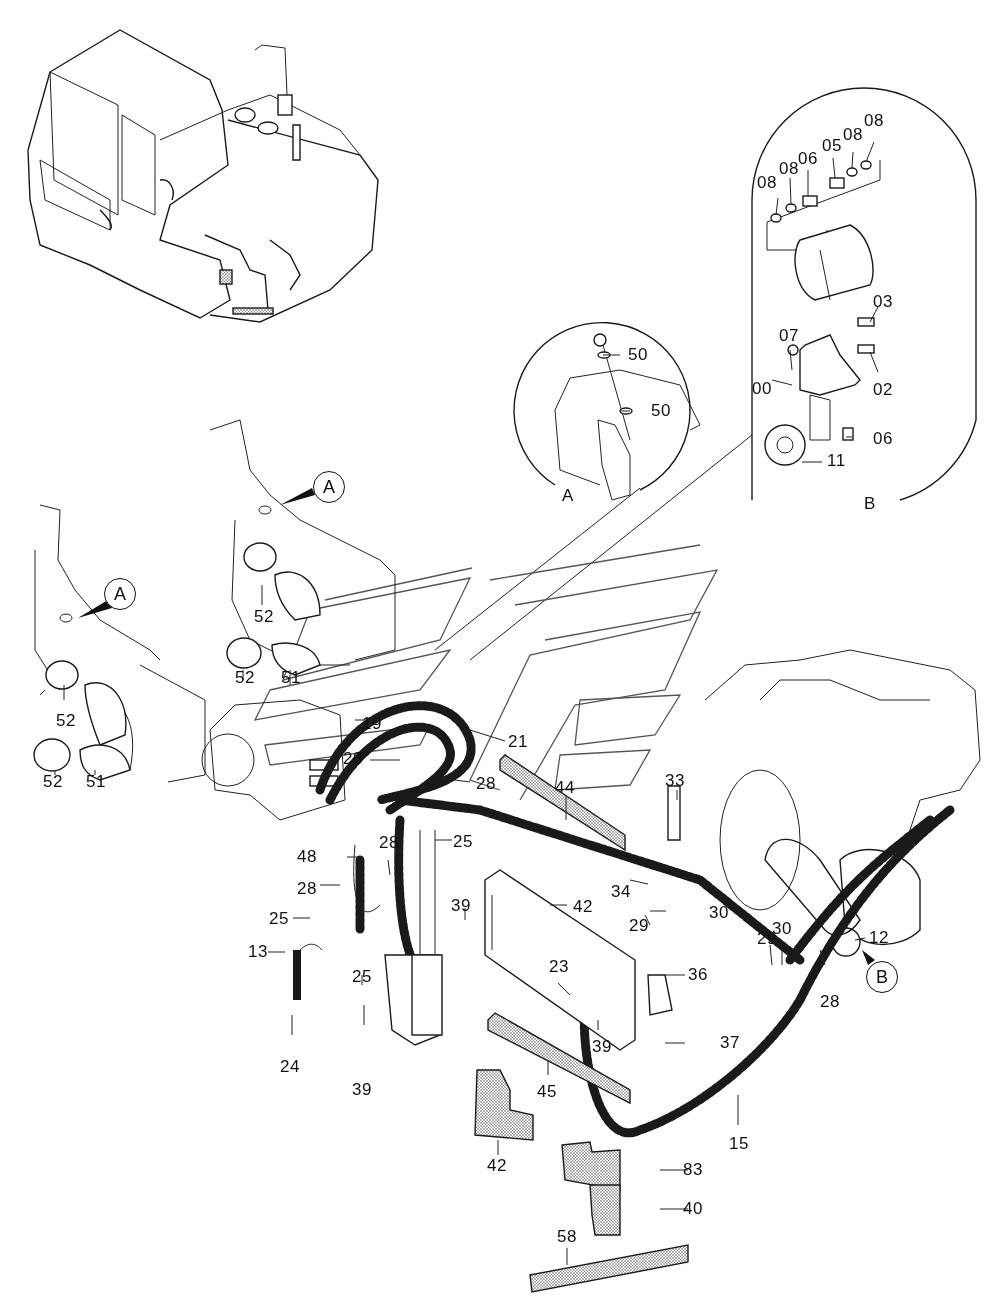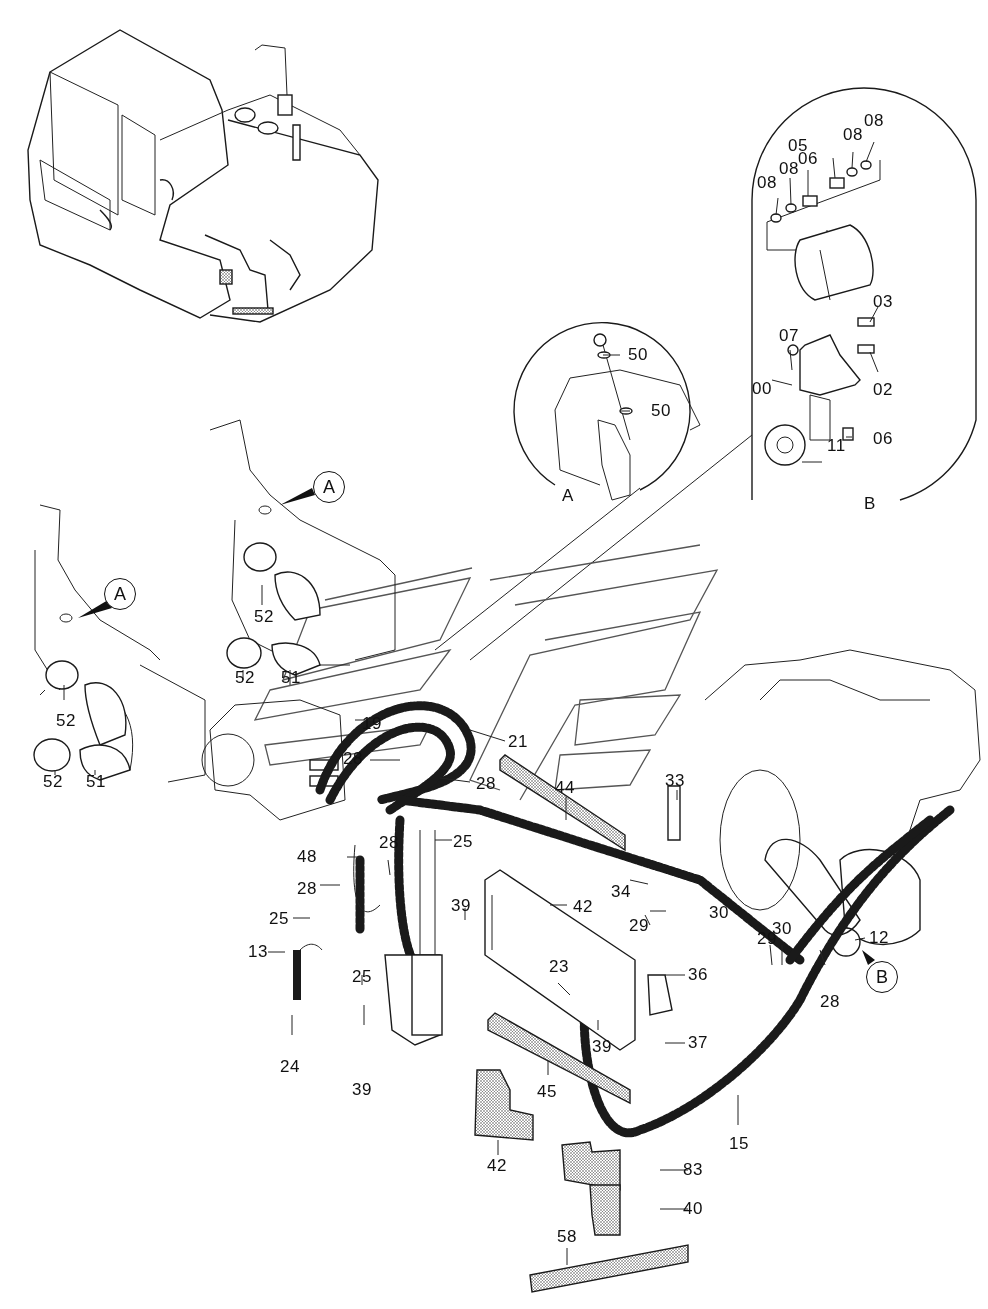--- a/index.html
+++ b/index.html
@@ -230,29 +230,29 @@
   </g>
 
   <path fill="#111" d="M312,488 L280,505 L315,495 Z"></path>
   <path fill="#111" d="M108,600 L78,618 L112,608 Z"></path>
   <path fill="#111" d="M868,965 L862,950 L875,960 Z"></path>
 </svg>
 
 <span class="lbl" style="left:757px;top:174px">08</span>
 <span class="lbl" style="left:779px;top:160px">08</span>
 <span class="lbl" style="left:798px;top:150px">06</span>
-<span class="lbl" style="left:788px;top:137px">05</span>
+<span class="lbl" style="left:822px;top:137px">05</span>
 <span class="lbl" style="left:843px;top:126px">08</span>
 <span class="lbl" style="left:864px;top:112px">08</span>
 <span class="lbl" style="left:873px;top:293px">03</span>
 <span class="lbl" style="left:779px;top:327px">07</span>
 <span class="lbl" style="left:873px;top:381px">02</span>
 <span class="lbl" style="left:752px;top:380px">00</span>
 <span class="lbl" style="left:873px;top:430px">06</span>
-<span class="lbl" style="left:827px;top:437px">11</span>
+<span class="lbl" style="left:827px;top:452px">11</span>
 <span class="lbl" style="left:864px;top:495px">B</span>
 
 <span class="lbl" style="left:628px;top:346px">50</span>
 <span class="lbl" style="left:651px;top:402px">50</span>
 <span class="lbl" style="left:562px;top:487px">A</span>
 
 <div class="circ" style="left:313px;top:471px">A</div>
 <div class="circ" style="left:104px;top:578px">A</div>
 <div class="circ" style="left:866px;top:961px">B</div>
 
@@ -282,21 +282,21 @@
 <span class="lbl" style="left:757px;top:930px">29</span>
 <span class="lbl" style="left:772px;top:920px">30</span>
 <span class="lbl" style="left:869px;top:929px">12</span>
 <span class="lbl" style="left:820px;top:993px">28</span>
 
 <span class="lbl" style="left:248px;top:943px">13</span>
 <span class="lbl" style="left:352px;top:968px">25</span>
 <span class="lbl" style="left:549px;top:958px">23</span>
 <span class="lbl" style="left:688px;top:966px">36</span>
 <span class="lbl" style="left:592px;top:1038px">39</span>
-<span class="lbl" style="left:688px;top:1034px">37</span>
+<span class="lbl" style="left:720px;top:1034px">37</span>
 <span class="lbl" style="left:280px;top:1058px">24</span>
 <span class="lbl" style="left:352px;top:1081px">39</span>
 <span class="lbl" style="left:537px;top:1083px">45</span>
 <span class="lbl" style="left:729px;top:1135px">15</span>
 <span class="lbl" style="left:487px;top:1157px">42</span>
 <span class="lbl" style="left:683px;top:1161px">83</span>
 <span class="lbl" style="left:683px;top:1200px">40</span>
 <span class="lbl" style="left:557px;top:1228px">58</span>
 </div>
 

